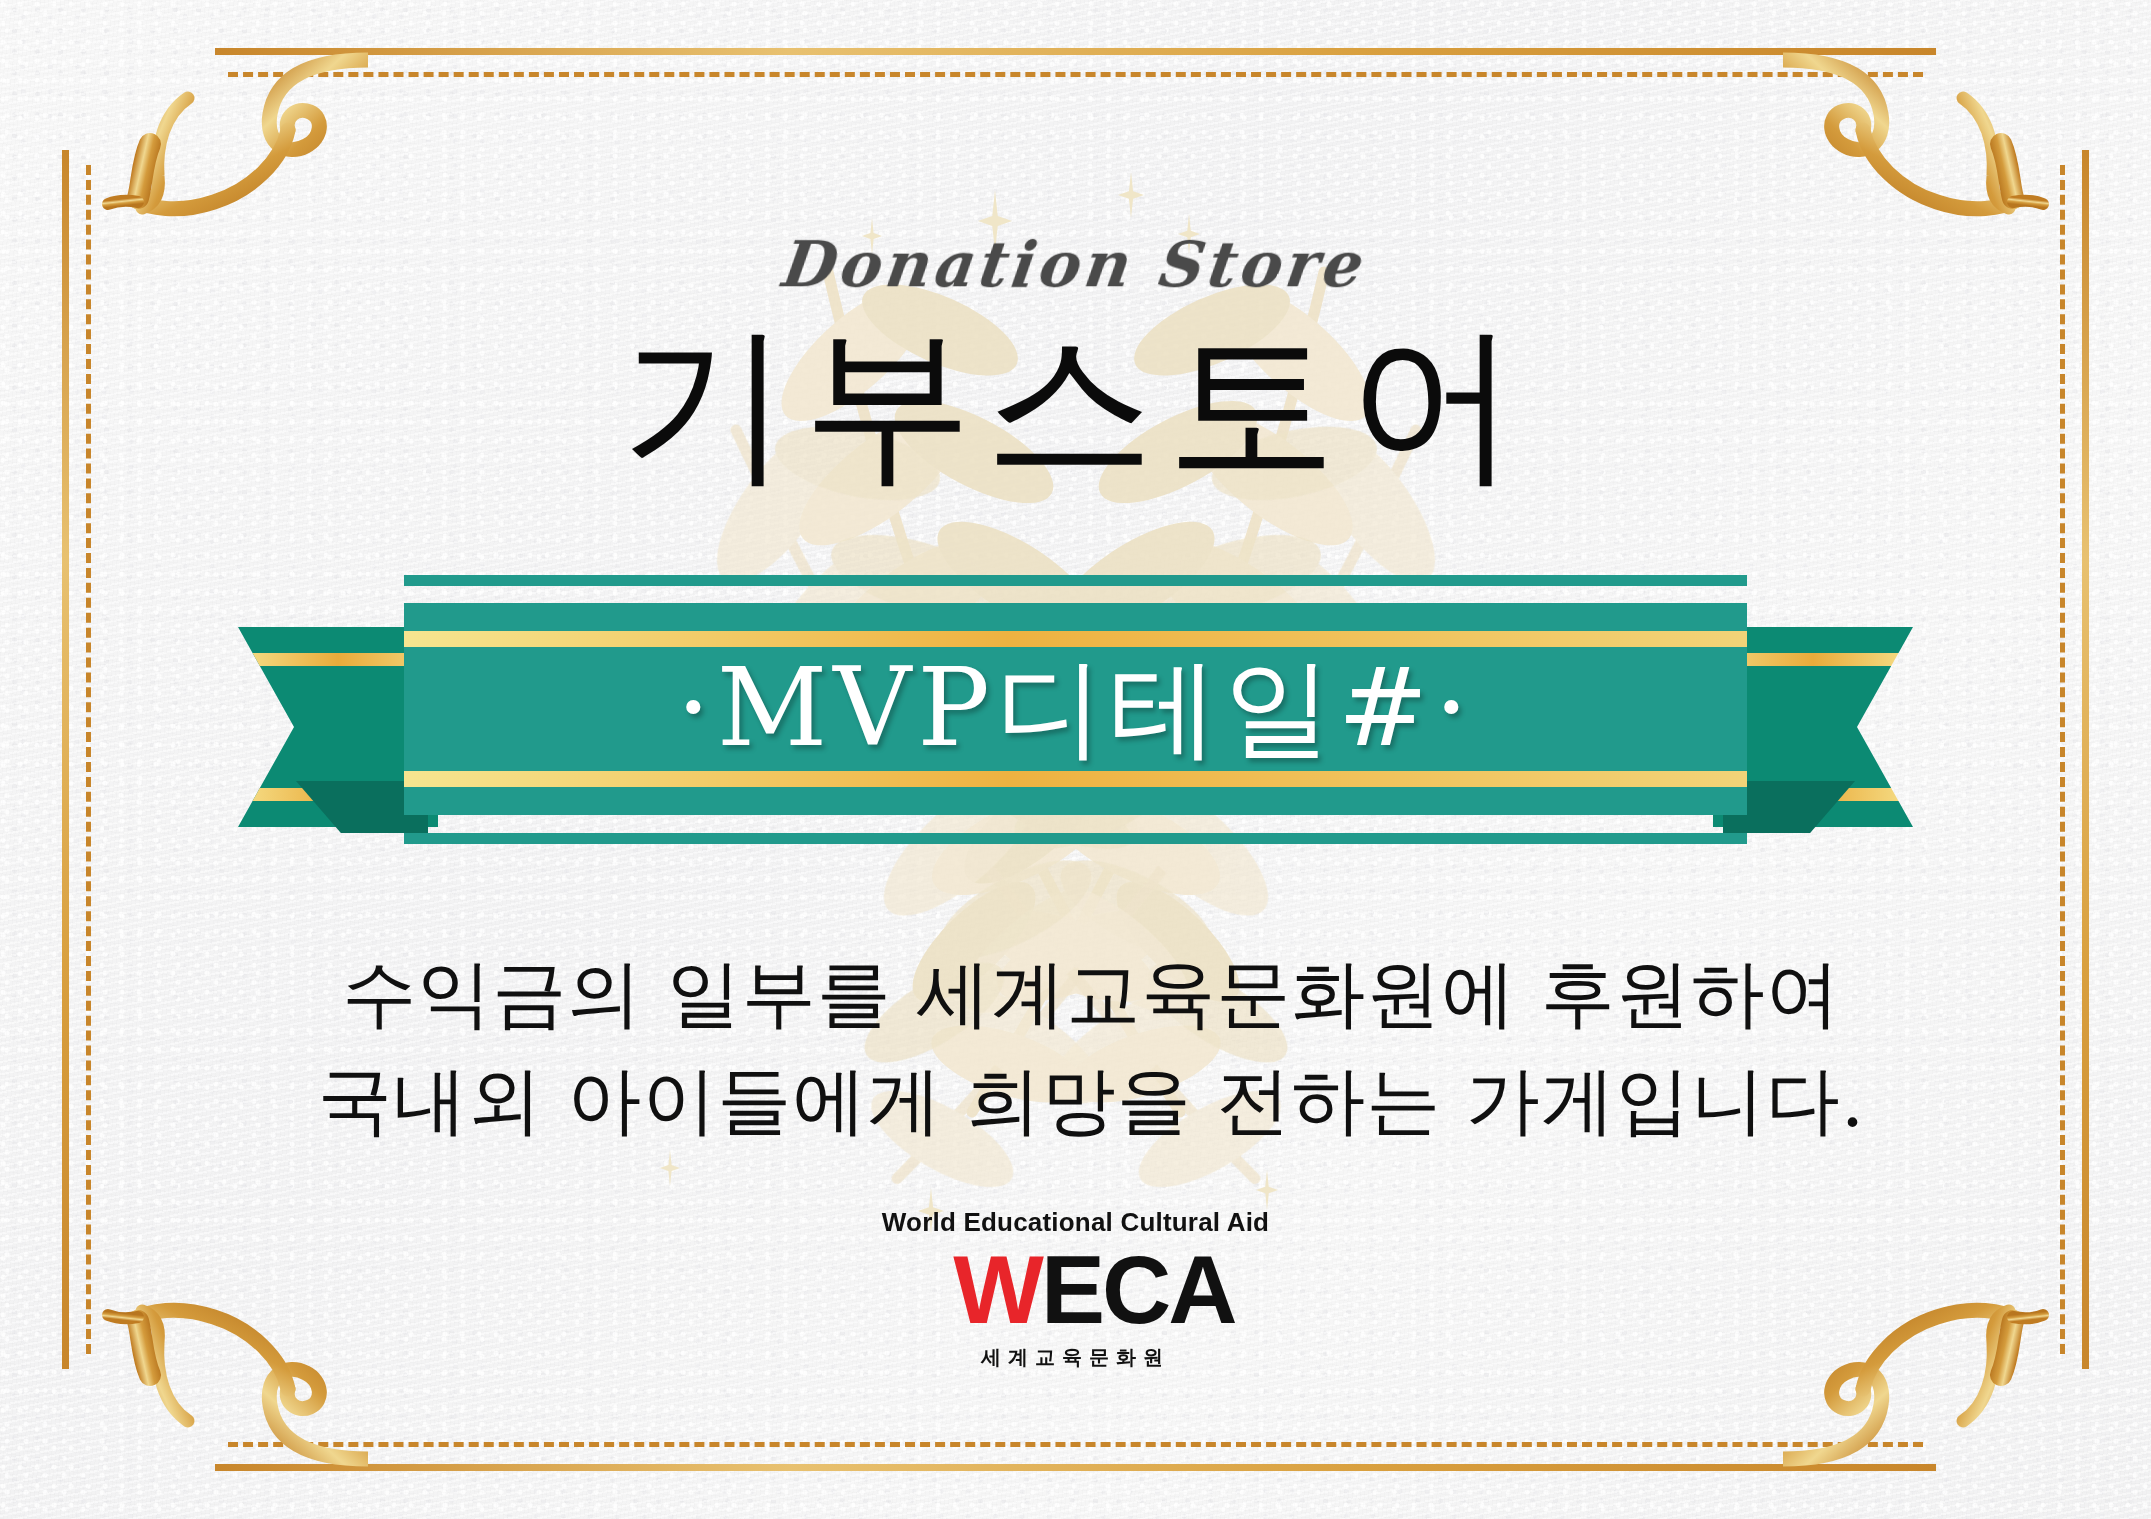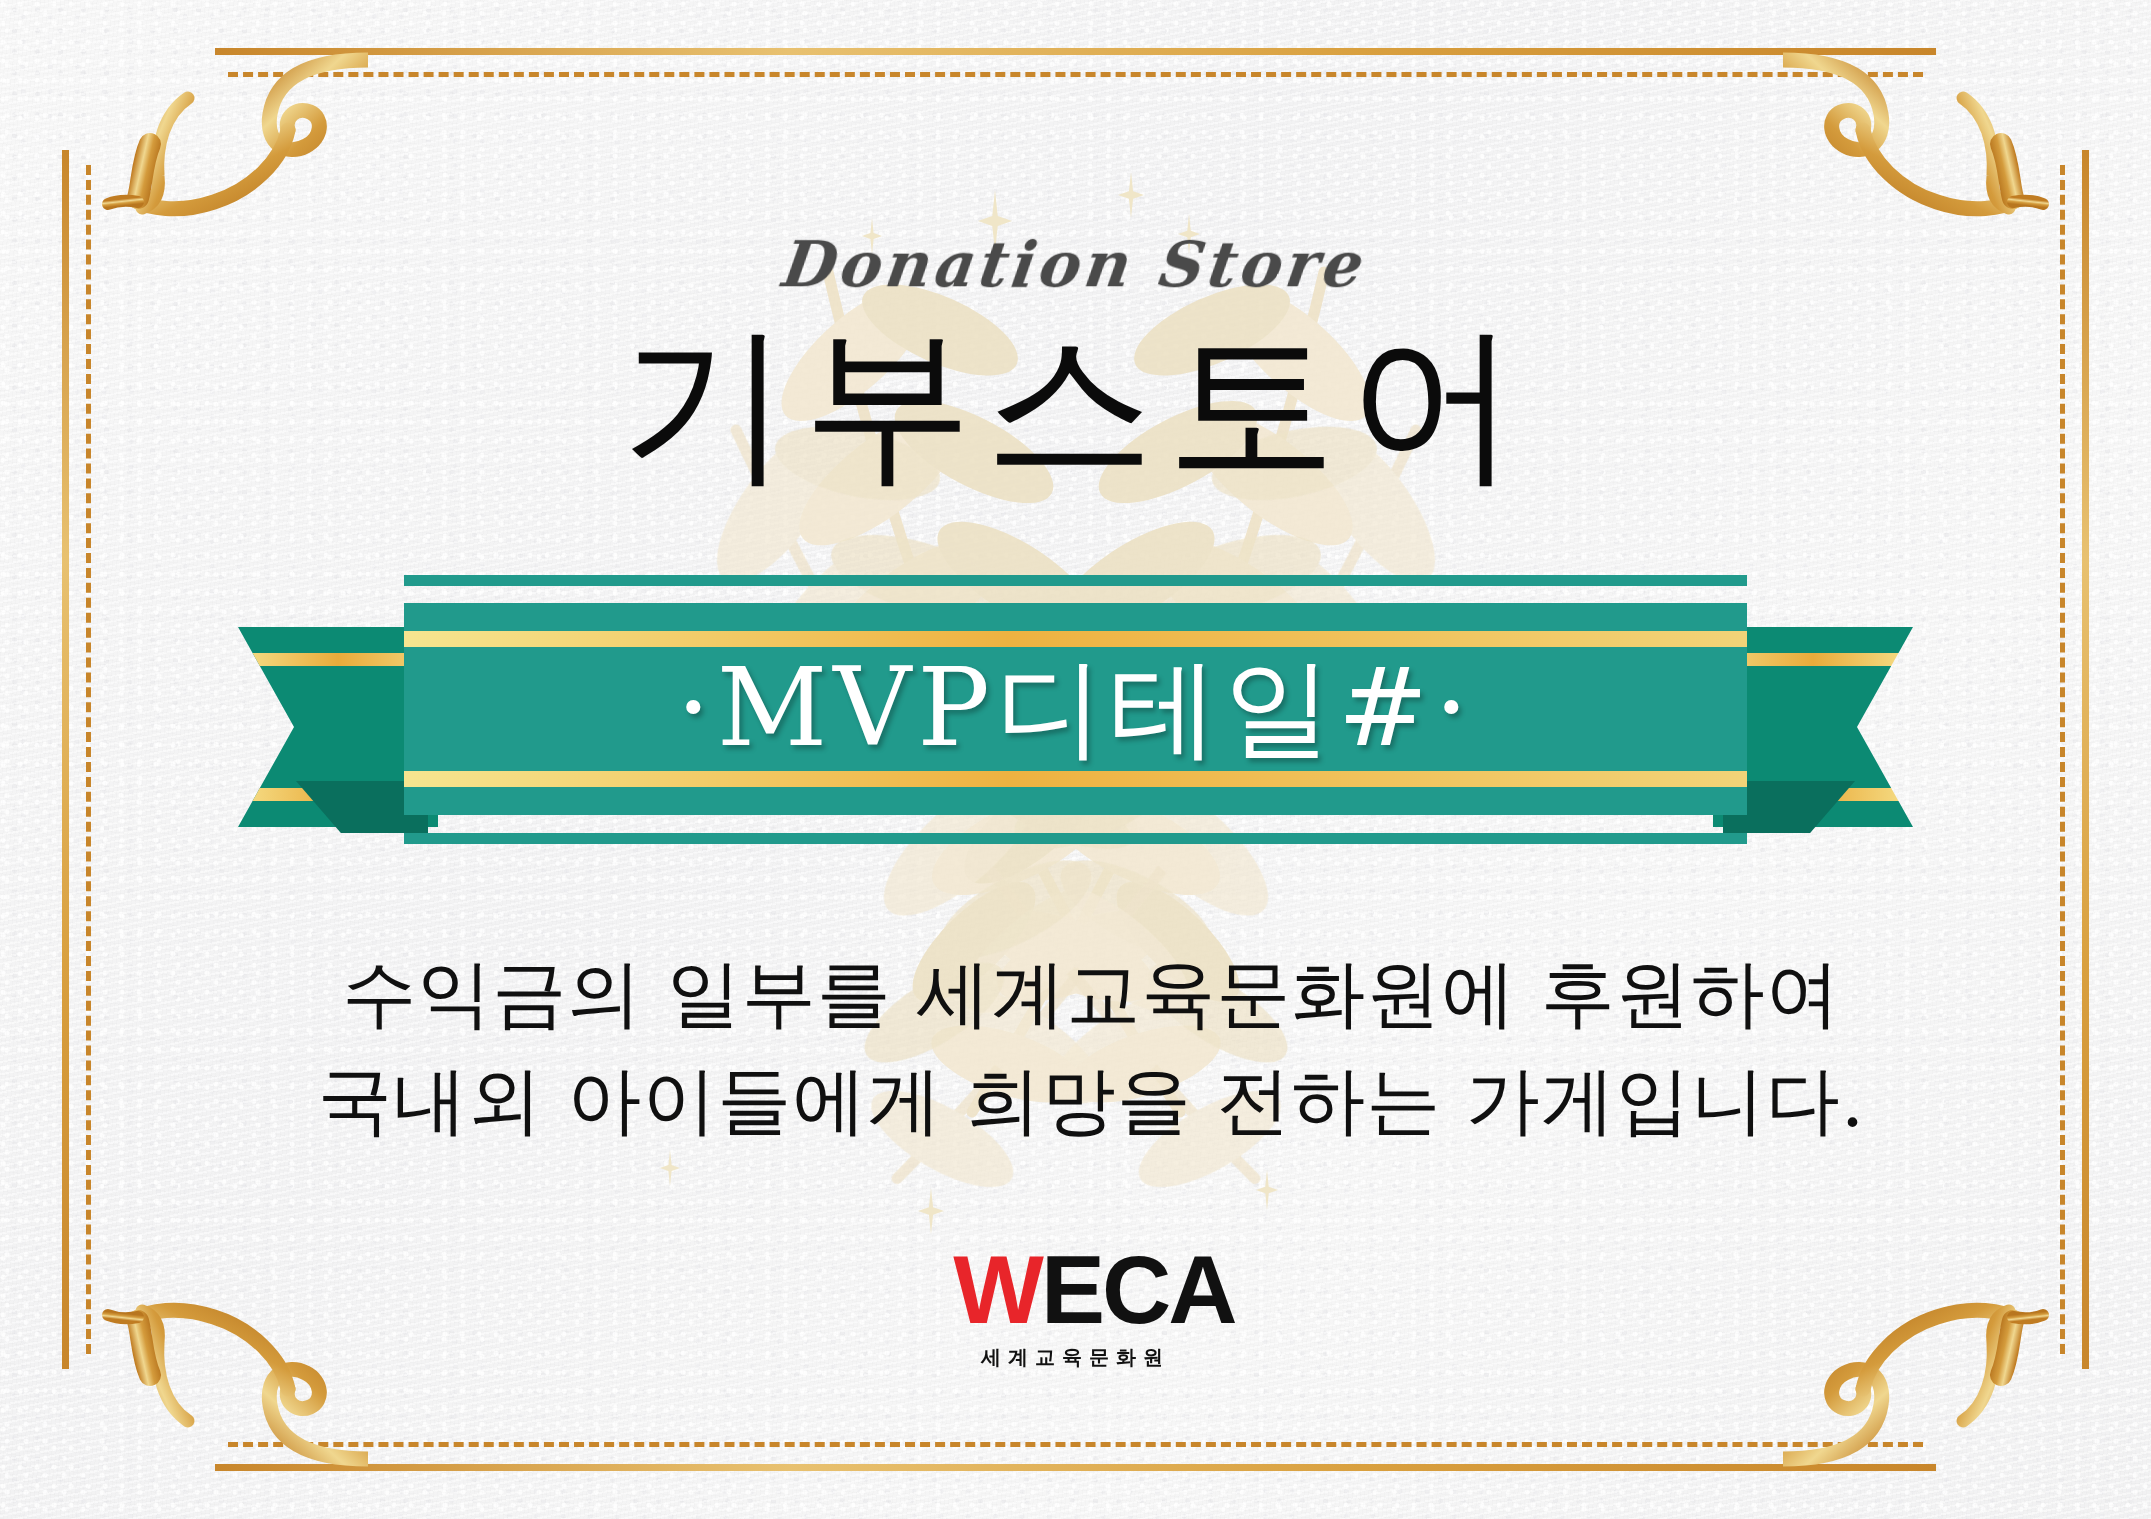--- a/index.html
+++ b/index.html
@@ -291,17 +291,18 @@
 
     <div id="band-label">·MVP디테일#·</div>
   </div>
 
   <div id="description">
     <div>수익금의 일부를 세계교육문화원에 후원하여</div>
     <div>국내외 아이들에게 희망을 전하는 가게입니다.</div>
   </div>
 
   <div id="logo">
+    <div id="logo-tagline">World Educational Cultural Aid</div>
     <div id="logo-mark"><span id="logo-w">W</span><span>ECA</span></div>
     <div id="logo-korean">세계교육문화원</div>
   </div>
 
 </div>
 
 </body></html>

